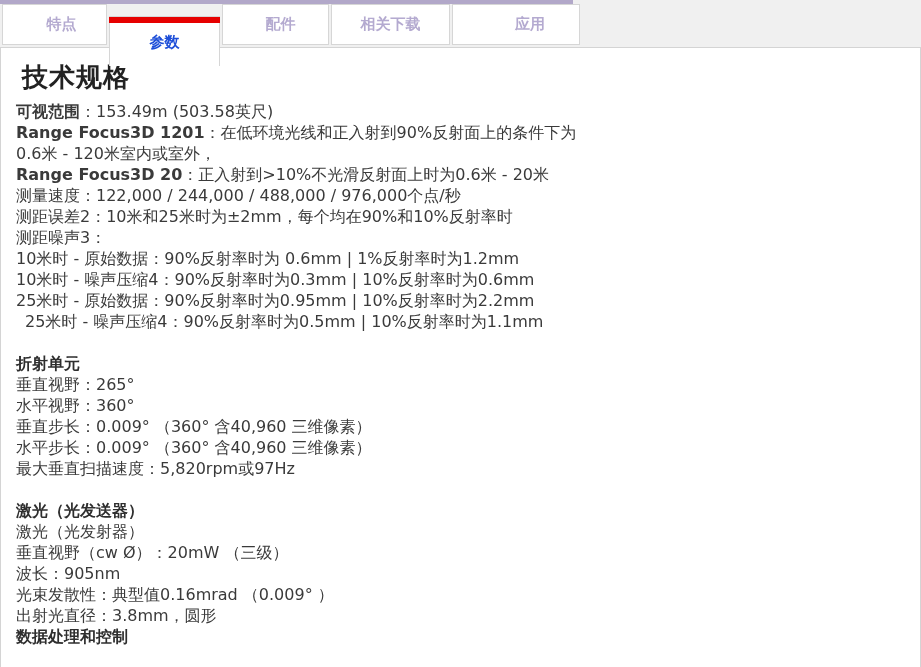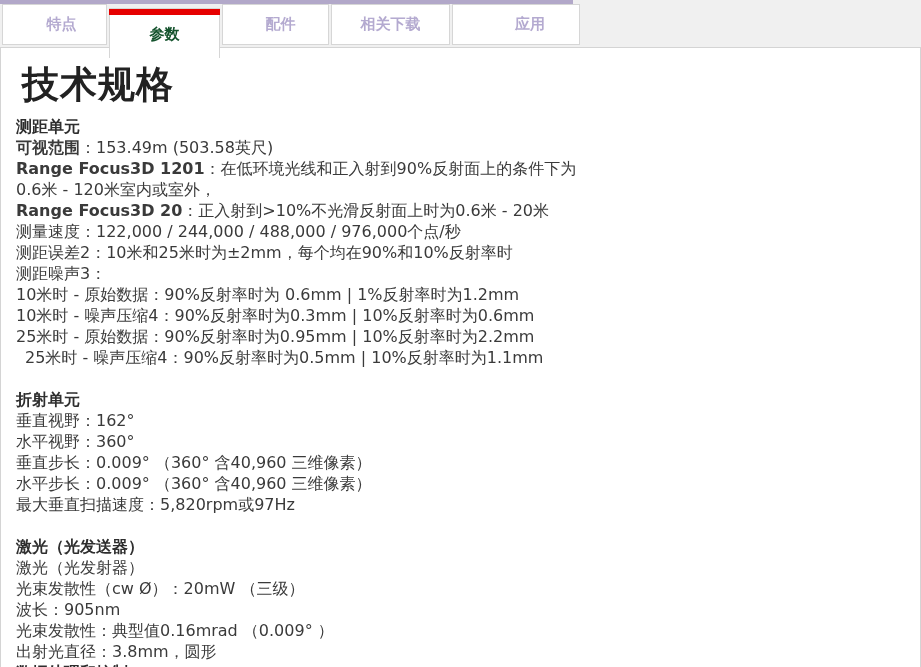--- a/index.html
+++ b/index.html
@@ -38,23 +38,23 @@
     font-size: 15px; font-weight: bold;
     color: #b4aad0;
     cursor: pointer;
   }
   .tab:nth-child(1) { width: 105px; padding-left: 14px; }
   .tab:nth-child(2) { width: 111px; }
   .tab:nth-child(3) { width: 107px; padding-left: 10px; }
   .tab:nth-child(4) { width: 119px; }
   .tab:nth-child(5) { width: 128px; padding-left: 28px; }
   .tab.active {
-    margin-top: 8px; height: 50px;
+    margin-top: 16px; height: 50px;
     border-bottom: none;
-    color: #14532d;
+    color: #1d4ed8;
     z-index: 3;
     padding-top: 2px;
   }
   .tab.active::before {
     content: '';
     position: absolute; left: -1px; right: -1px; top: 0;
     height: 6px;
     background: #e60000;
   }
 
@@ -64,21 +64,21 @@
     width: 921px; height: 620px;
     background: #ffffff;
     border: 1px solid #d4d4d4;
     border-bottom: none;
     z-index: 1;
     overflow: hidden;
   }
   .panel h1 {
     margin: 12px 0 6px 21px;
     font-family: "DejaVu Serif", serif;
-    font-size: 37px;
+    font-size: 26px;
     font-weight: bold;
     letter-spacing: 1px;
     color: #222222;
   }
   .lines {
     margin-left: 15px;
     width: 566px;
     font-size: 16px;
     line-height: 21px;
     color: #3a3a3a;
@@ -100,42 +100,41 @@
         <div class="tab active">参数</div>
         <div class="tab">配件</div>
         <div class="tab">相关下载</div>
         <div class="tab">应用</div>
       </div>
   </div>
 
   <div class="panel">
     <h1>技术规格</h1>
     <div class="lines">
-        <div class="line bold"><span>测距单元</span></div>
         <div class="line label"><span class="lbl">可视范围</span><span>：153.49m (503.58英尺)</span></div>
         <div class="line label"><span class="lbl">Range Focus3D 1201</span><span>：在低环境光线和正入射到90%反射面上的条件下为0.6米 - 120米室内或室外，</span></div>
         <div class="line label"><span class="lbl">Range Focus3D 20</span><span>：正入射到&gt;10%不光滑反射面上时为0.6米 - 20米</span></div>
         <div class="line normal"><span>测量速度：122,000 / 244,000 / 488,000 / 976,000个点/秒</span></div>
         <div class="line normal"><span>测距误差2：10米和25米时为±2mm，每个均在90%和10%反射率时</span></div>
         <div class="line normal"><span>测距噪声3：</span></div>
         <div class="line normal"><span>10米时 - 原始数据：90%反射率时为 0.6mm | 1%反射率时为1.2mm</span></div>
         <div class="line normal"><span>10米时 - 噪声压缩4：90%反射率时为0.3mm | 10%反射率时为0.6mm</span></div>
         <div class="line normal"><span>25米时 - 原始数据：90%反射率时为0.95mm | 10%反射率时为2.2mm</span></div>
         <div class="line normal indent"><span>25米时 - 噪声压缩4：90%反射率时为0.5mm | 10%反射率时为1.1mm</span></div>
         <div class="line gap"></div>
         <div class="line bold"><span>折射单元</span></div>
-        <div class="line normal"><span>垂直视野：162°</span></div>
+        <div class="line normal"><span>垂直视野：265°</span></div>
         <div class="line normal"><span>水平视野：360°</span></div>
         <div class="line normal"><span>垂直步长：0.009°  （360° 含40,960 三维像素）</span></div>
         <div class="line normal"><span>水平步长：0.009°  （360° 含40,960 三维像素）</span></div>
         <div class="line normal"><span>最大垂直扫描速度：5,820rpm或97Hz</span></div>
         <div class="line gap"></div>
         <div class="line bold"><span>激光（光发送器）</span></div>
         <div class="line normal"><span>激光（光发射器）</span></div>
-        <div class="line normal"><span>光束发散性（cw Ø）：20mW （三级）</span></div>
+        <div class="line normal"><span>垂直视野（cw Ø）：20mW （三级）</span></div>
         <div class="line normal"><span>波长：905nm</span></div>
         <div class="line normal"><span>光束发散性：典型值0.16mrad （0.009° ）</span></div>
         <div class="line normal"><span>出射光直径：3.8mm，圆形</span></div>
         <div class="line bold"><span>数据处理和控制</span></div>
       </div>
   </div>
 
 </div>
 
 </body></html>

